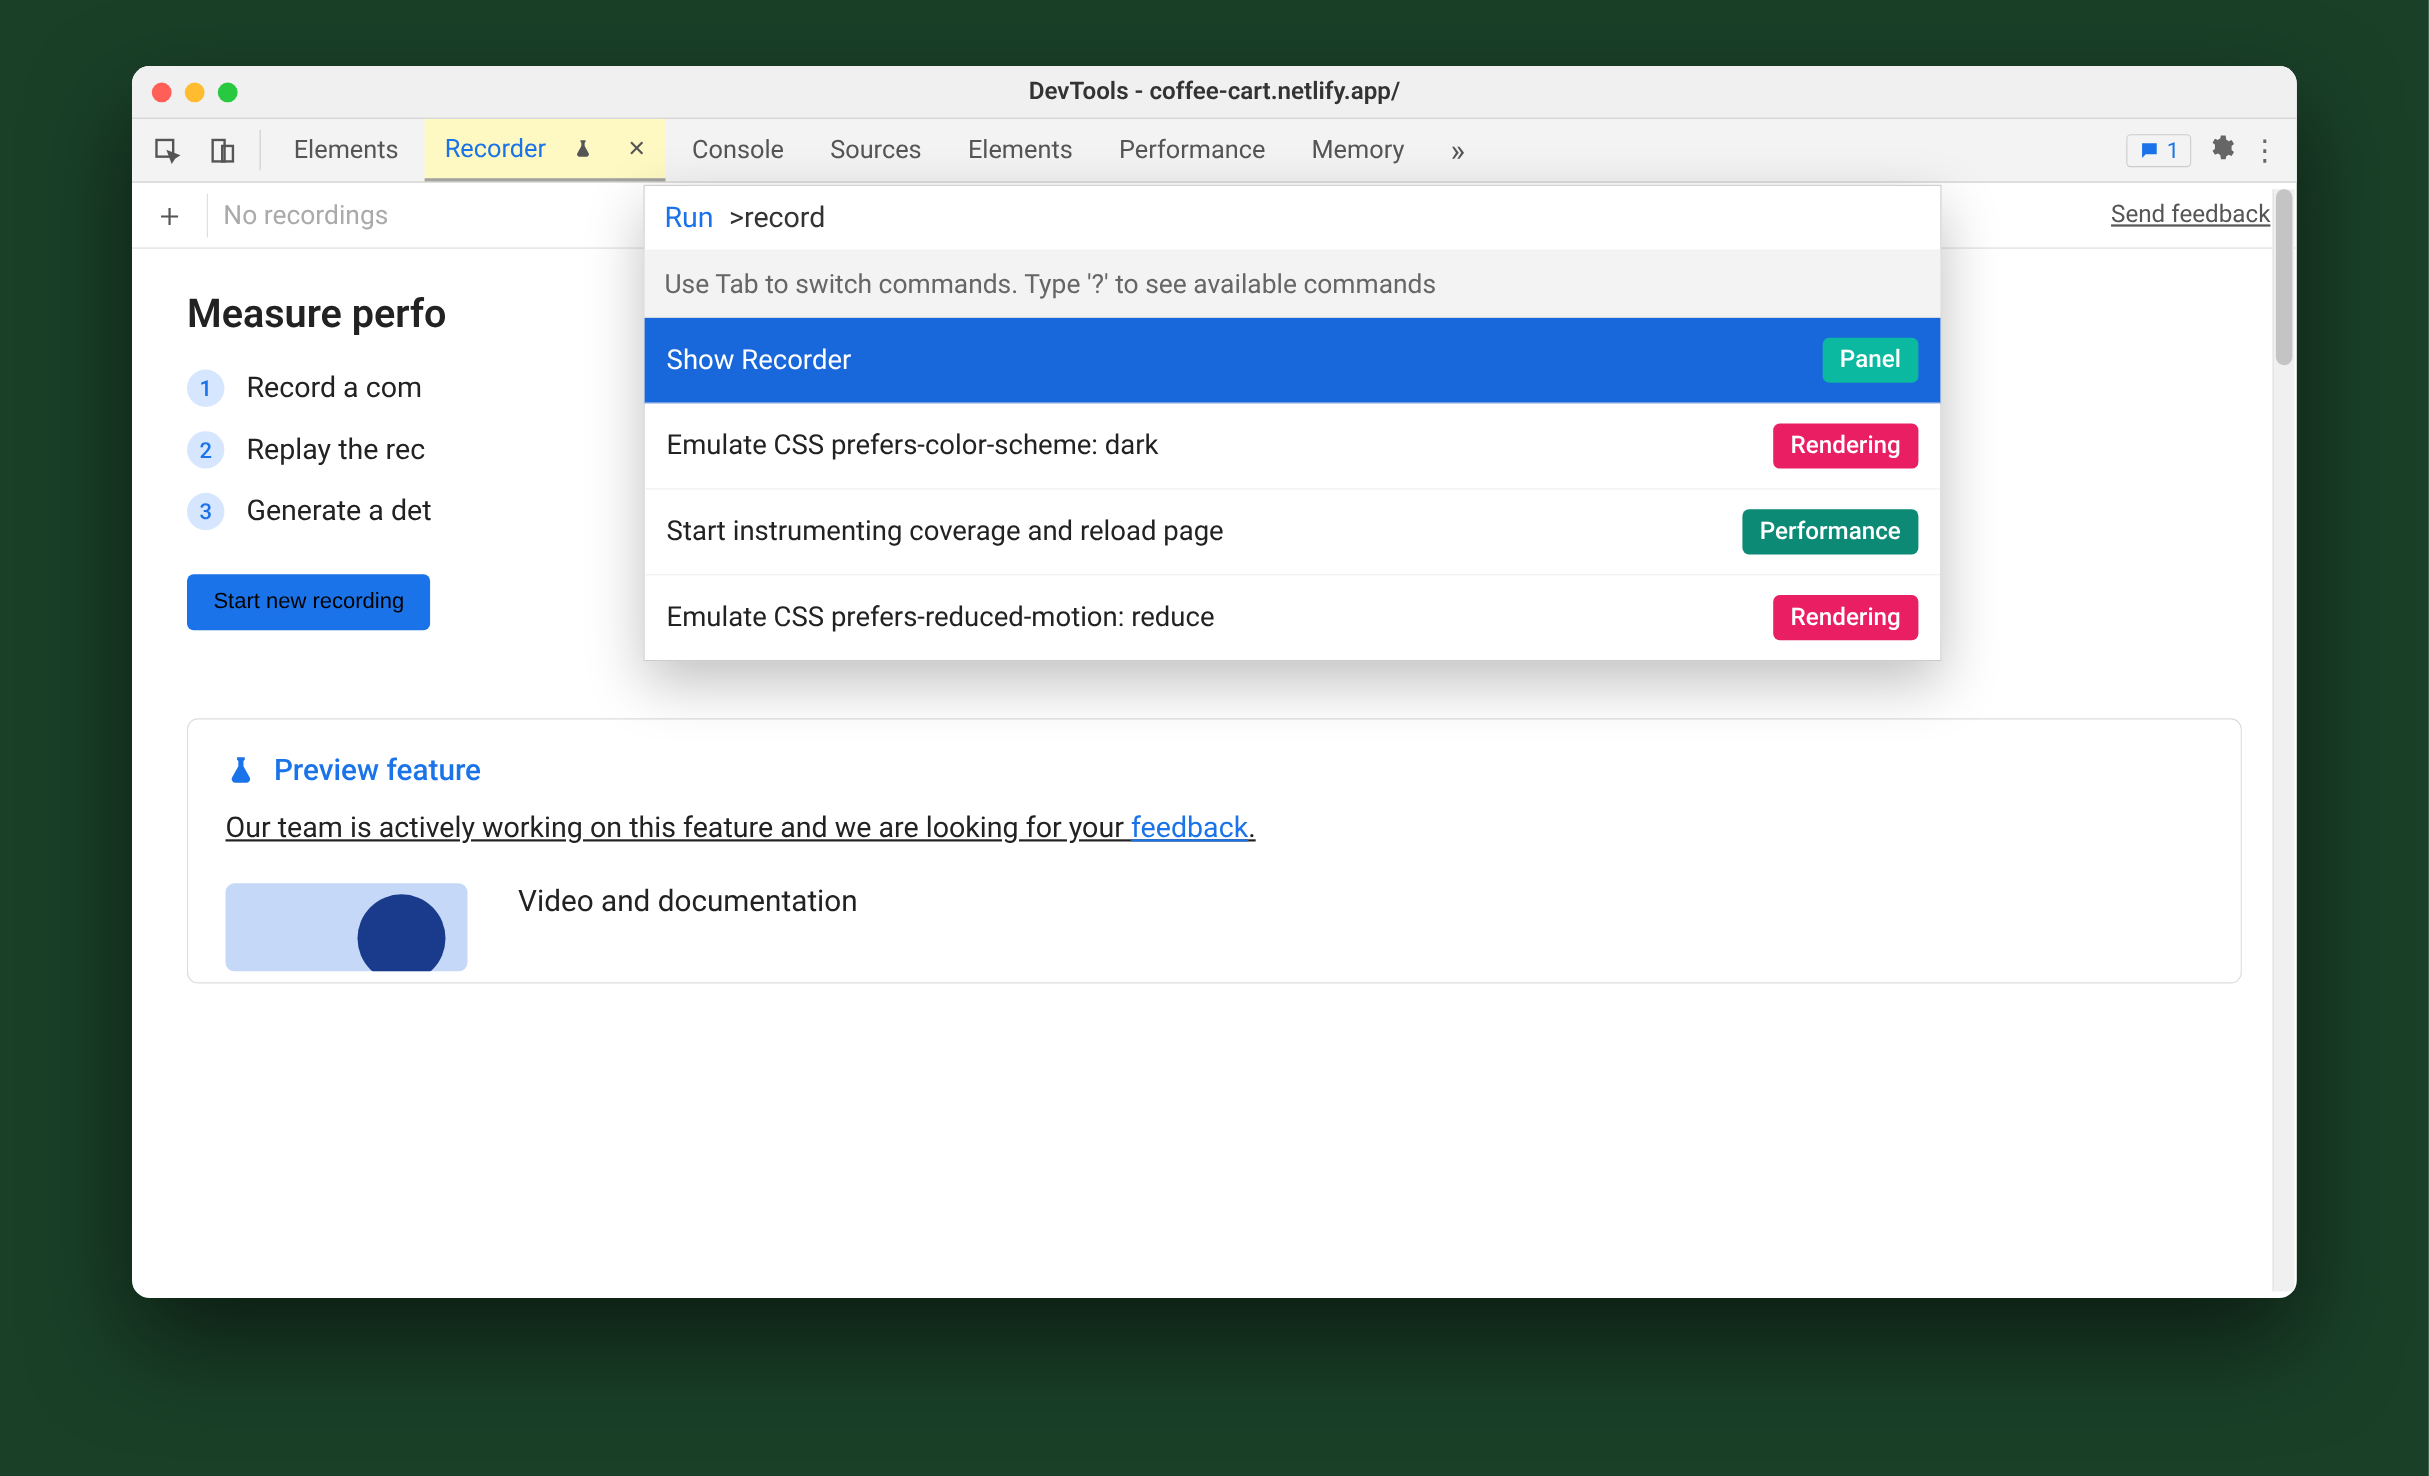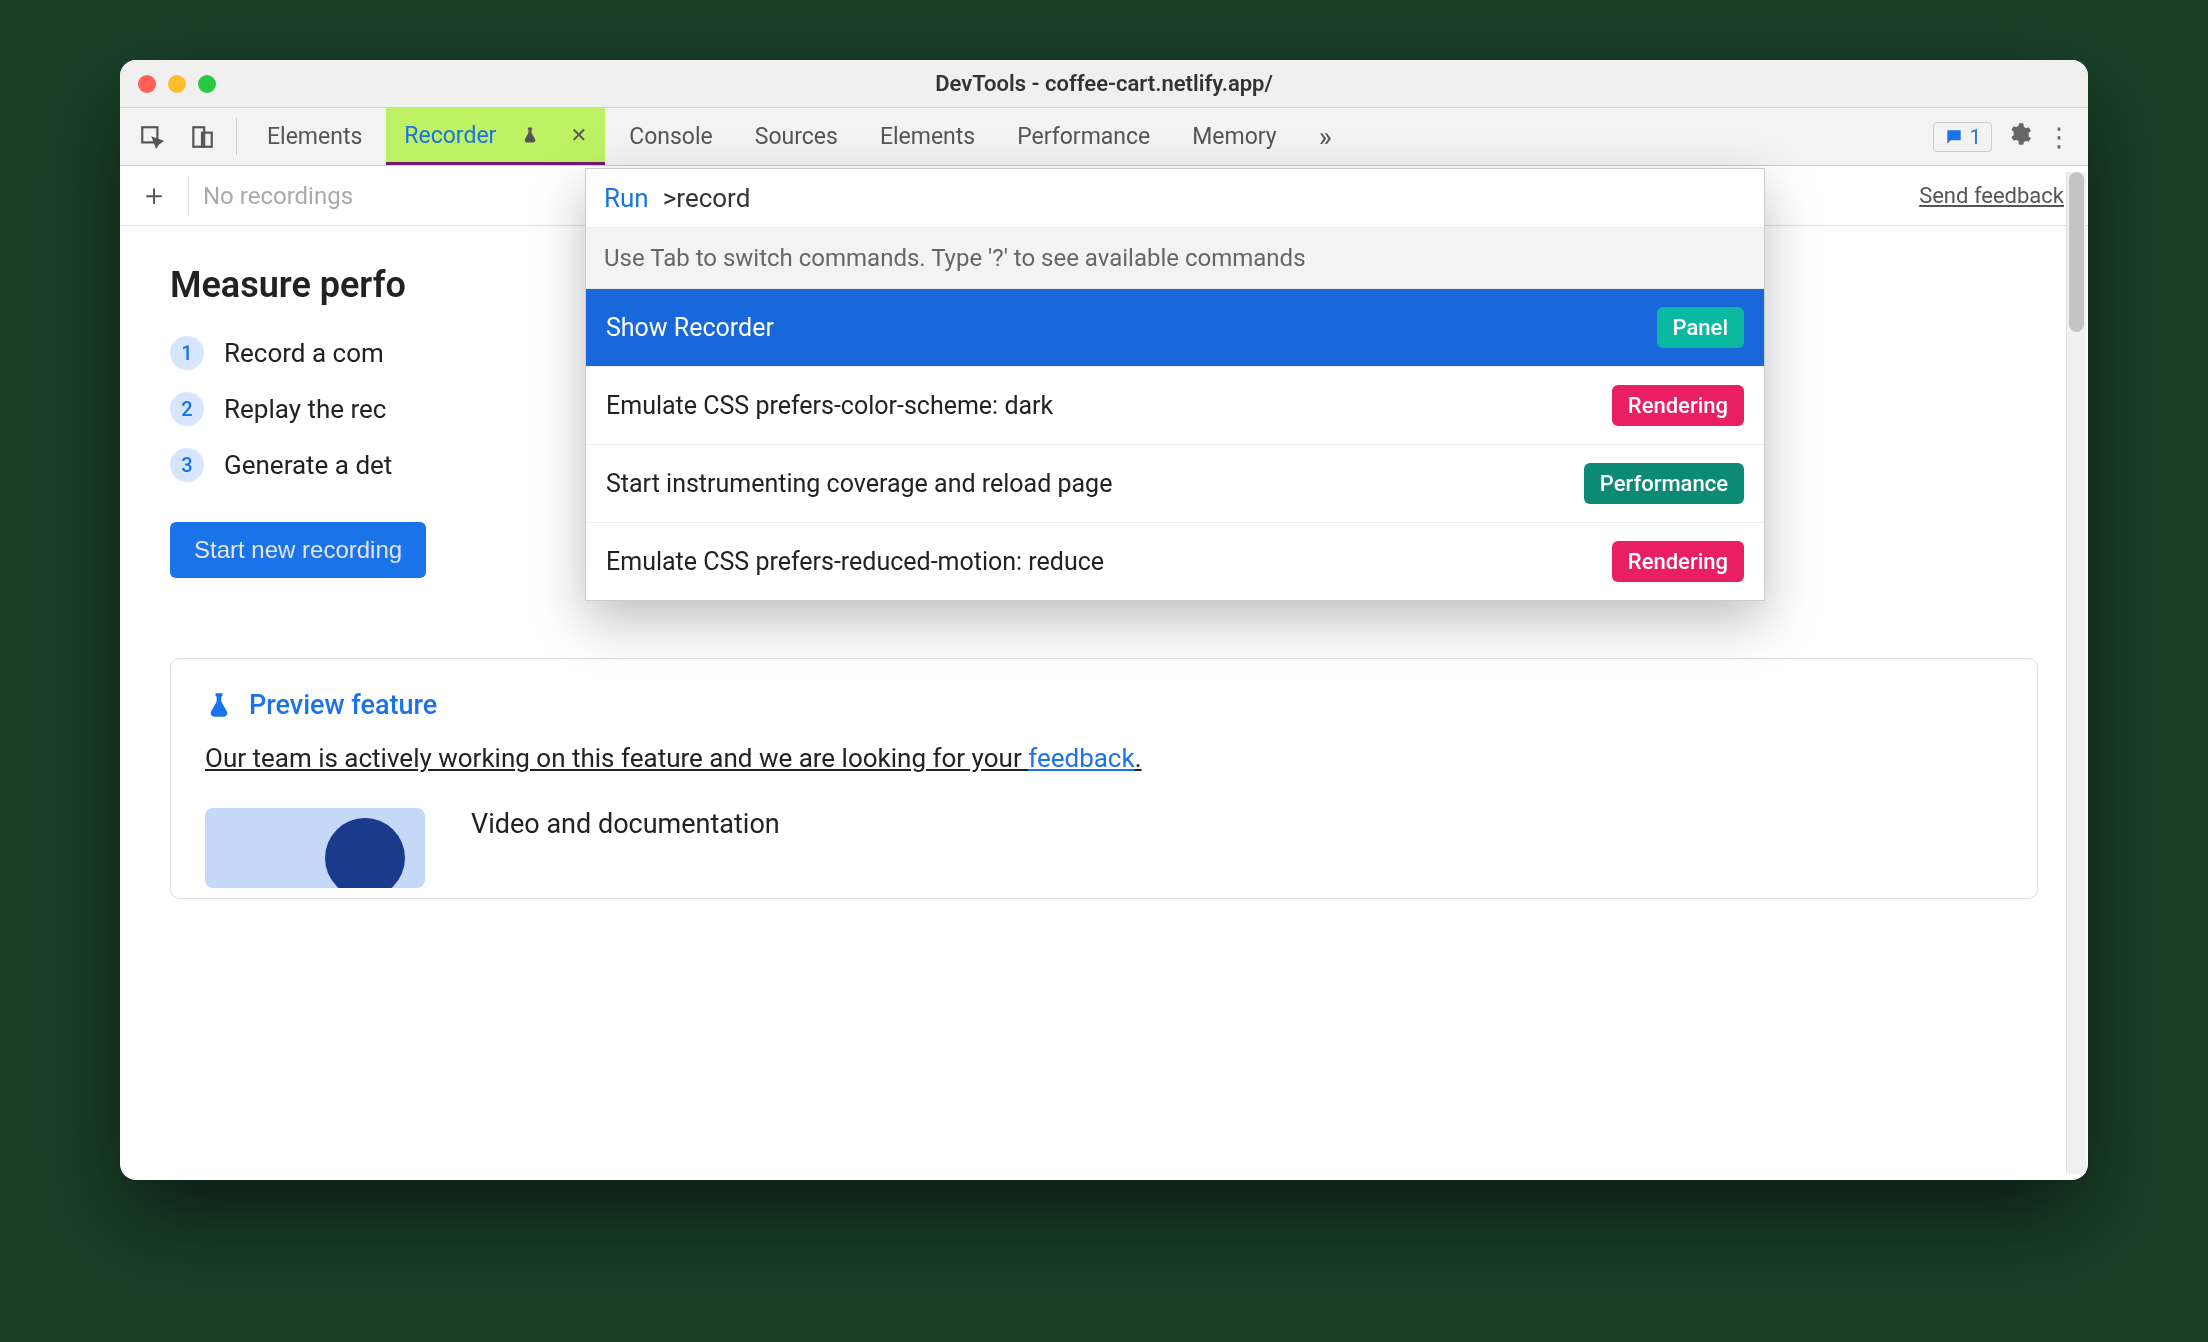--- a/index.html
+++ b/index.html
@@ -55,21 +55,21 @@
     align-items: stretch;
     padding-left: 10px;
     gap: 6px;
     font-size: 23px;
     color: #555;
   }
   .ts-btn { display:flex; align-items:center; justify-content:center; width:44px; cursor:pointer; }
   .ts-btn svg { width: 26px; height: 26px; }
   .ts-sep { width:1px; background:#ccc; margin:10px 6px; }
   .tab { display:flex; align-items:center; padding: 0 18px; cursor:pointer; white-space:nowrap; gap:8px; }
-  .tab.active { color:#1a73e8; border-bottom: 3px solid #701a75; background:#bef264;gap:25px; }
+  .tab.active { color:#1a73e8; border-bottom: 3px solid #a3a3a3; background:#fef9c3;gap:25px; }
   .flask-icon { width:18px; height:18px; }
   .close-x { color:#555; font-size:20px; margin-left:6px; }
   .ts-right { margin-left:auto; display:flex; align-items:center; gap:14px; padding-right:16px; }
   .chat-pill { display:flex; align-items:center; gap:6px; border:1px solid #ccc; border-radius:4px; padding:2px 10px; color:#1a73e8; font-size:20px; }
   .subbar {
     height: 60px;
     border-bottom: 1px solid #ddd;
     display:flex;
     align-items:center;
     padding: 0 14px;
@@ -89,22 +89,22 @@
   h1.measure {
     font-size: 36px;
     font-weight:600;
     color:#222;
     margin: 0 0 30px 0;
   }
   .steps { list-style:none; padding:0; margin:0 0 40px 0; }
   .steps li { display:flex; align-items:center; gap:20px; font-size:26px; color:#222; margin-bottom:22px; }
   .num { width:34px; height:34px; border-radius:50%; background:#d6e6ff; color:#1a73e8; display:flex; align-items:center; justify-content:center; font-size:20px; font-weight:500; }
   .start-btn {
-    background:#1a73e8; color:#e5e5e5; border:none; border-radius:6px;
-    padding: 14px 24px; font-size:24px; font-weight:500; cursor:pointer;
+    background:#1a73e8; color:#000000; border:none; border-radius:6px;
+    padding: 14px 24px; font-size:20px; font-weight:500; cursor:pointer;
   }
   .card {
     margin-top: 80px;
     border:1px solid #ddd;
     border-radius:10px;
     padding: 30px 22px 10px 34px;
   }
   .card-head { display:flex; align-items:center; gap:16px; color:#1a73e8; font-size:27px; font-weight:500; margin-bottom:18px;}
   .card-head svg { width:28px; height:28px; }
   .card-body { font-size:26px; color:#222; line-height:1.5; margin-bottom:30px;text-decoration:underline; }

